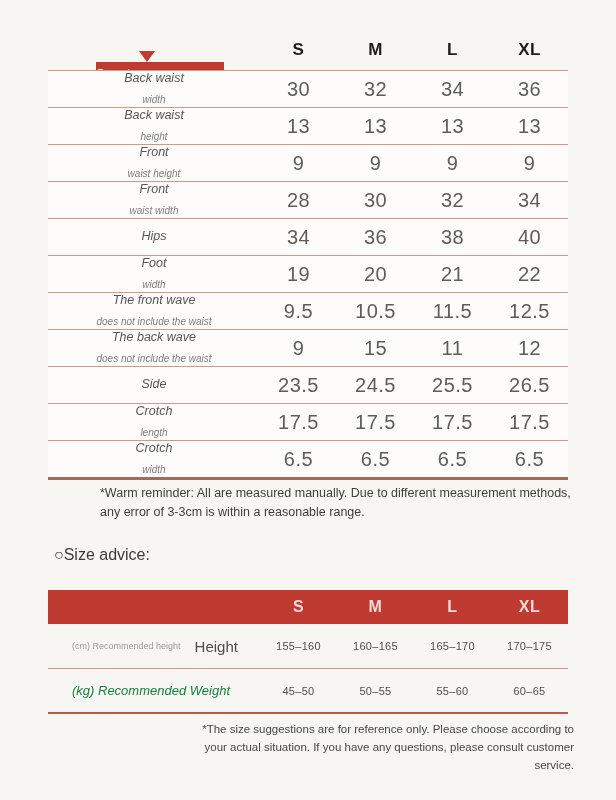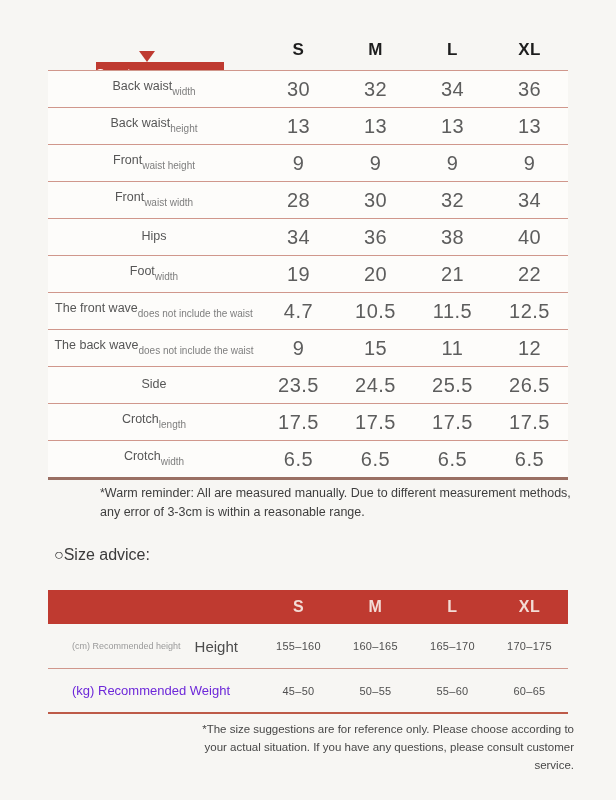--- a/index.html
+++ b/index.html
@@ -44,22 +44,23 @@
     position:absolute; left:48px; top:70px; width:520px;
     border-bottom:3px solid #9a6f63;
     background:#fdfcfa;
   }
   .srow {
     display:flex; align-items:center; height:37px;
     border-top:1px solid #d0978c;
   }
   .srow .lab {
     width:212px; text-align:center;
-    display:flex; flex-direction:row; justify-content:center;
+    display:flex; flex-direction:column; justify-content:center;
     line-height:1.25;
+    font-style:italic;
   }
   .srow .lab .main  { font-size:12.5px; color:#565656; }
   .srow .lab .sub   { font-size:10px;   color:#7e7e7e;margin-top:7px; }
   .srow .lab .sub:empty { display:none; }
   .srow .val {
     flex:1; text-align:center;
     font-size:20px; color:#5d5d5d; letter-spacing:.5px;
   }
 
   .reminder {
@@ -87,21 +88,21 @@
   }
   .arow { display:flex; align-items:center; height:44px; }
   .arow + .arow { border-top:1px solid #d0978c; }
   .arow .lab {
     width:212px; display:flex; align-items:center;
     padding-left:24px; gap:14px;text-align:center;
   }
   .arow .lab .prefix { font-size:9px;  color:#9a9a9a; }
   .arow .lab .prefix:empty { display:none; }
   .arow .lab .main-lg { font-size:15px; color:#4c4c4c; }
-  .arow .lab .main-md { font-size:13px; color:#6d28d9; }
+  .arow .lab .main-md { font-size:13px; color:#15803d;font-style:italic; }
   .arow .val {
     flex:1; text-align:center;
     font-size:11px; color:#4f4f4f; letter-spacing:.3px;
   }
 
   .footnote {
     position:absolute; left:190px; top:721px; width:384px;
     text-align:right; font-size:11.5px; color:#474747; line-height:1.55;
   }
 </style>
@@ -187,21 +188,21 @@
     <div class="val">20</div>
     <div class="val">21</div>
     <div class="val">22</div>
   </div>
 
   <div class="srow">
     <div class="lab">
       <span class="main">The front wave</span>
       <span class="sub">does not include the waist</span>
     </div>
-    <div class="val">4.7</div>
+    <div class="val">9.5</div>
     <div class="val">10.5</div>
     <div class="val">11.5</div>
     <div class="val">12.5</div>
   </div>
 
   <div class="srow">
     <div class="lab">
       <span class="main">The back wave</span>
       <span class="sub">does not include the waist</span>
     </div>

